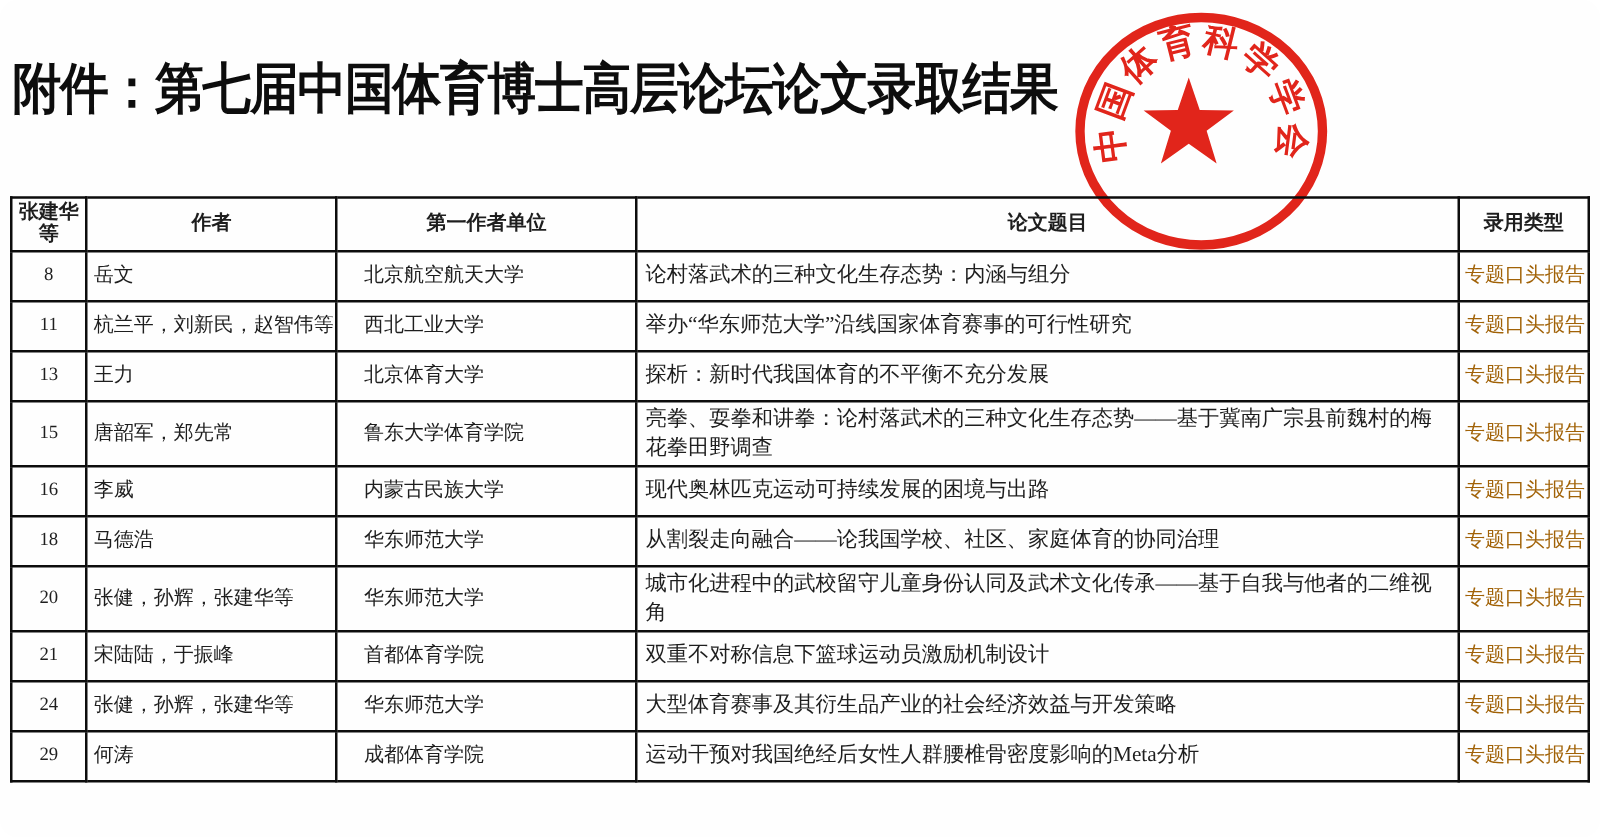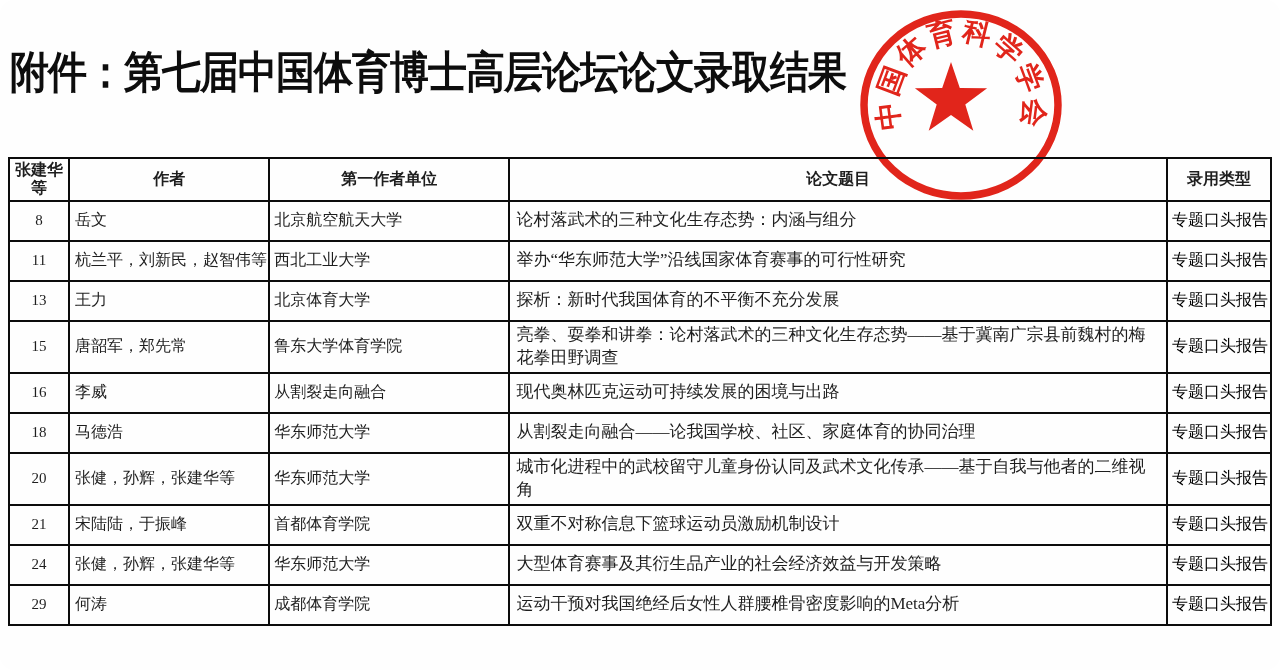--- a/index.html
+++ b/index.html
@@ -28,23 +28,23 @@
   }
   .results-table th, .results-table td {
     border:2px solid #0c0c0c; vertical-align:middle;
   }
   .results-table th {
     font-weight:bold; font-size:16px; text-align:center;
     height:41px; line-height:1.15; padding:2px;
   }
   td.c-id { text-align:center; font-size:15px; height:40px; }
   td.c-authors { padding:2px 2px 2px 5px; white-space:nowrap; overflow:hidden; }
-  td.c-inst { padding:2px 2px 2px 4px; white-space:nowrap; overflow:hidden;margin-top:43px; }
+  td.c-inst { padding:2px 2px 2px 21px; white-space:nowrap; overflow:hidden;margin-top:43px; }
   td.c-title { padding:2px 8px 2px 6px; font-size:17px; line-height:1.35; }
-  td.c-type { padding:2px 1px 2px 4px; white-space:nowrap; overflow:hidden; color:#000000; }
+  td.c-type { padding:2px 1px 2px 4px; white-space:nowrap; overflow:hidden; color:#a16207; }
 </style>
 </head>
 <body>
 
 <div class="page">
 
   <div class="doc-title">附件：第七届中国体育博士高层论坛论文录取结果</div>
 
   <div class="seal">
     <svg width="214" height="206" viewBox="0 0 214 206">
@@ -105,21 +105,21 @@
       <td class="c-id">15</td>
       <td class="c-authors">唐韶军，郑先常</td>
       <td class="c-inst">鲁东大学体育学院</td>
       <td class="c-title">亮拳、耍拳和讲拳：论村落武术的三种文化生存态势——基于冀南广宗县前魏村的梅花拳田野调查</td>
       <td class="c-type">专题口头报告</td>
     </tr>
 
     <tr>
       <td class="c-id">16</td>
       <td class="c-authors">李威</td>
-      <td class="c-inst">从割裂走向融合</td>
+      <td class="c-inst">内蒙古民族大学</td>
       <td class="c-title">现代奥林匹克运动可持续发展的困境与出路</td>
       <td class="c-type">专题口头报告</td>
     </tr>
 
     <tr>
       <td class="c-id">18</td>
       <td class="c-authors">马德浩</td>
       <td class="c-inst">华东师范大学</td>
       <td class="c-title">从割裂走向融合——论我国学校、社区、家庭体育的协同治理</td>
       <td class="c-type">专题口头报告</td>

